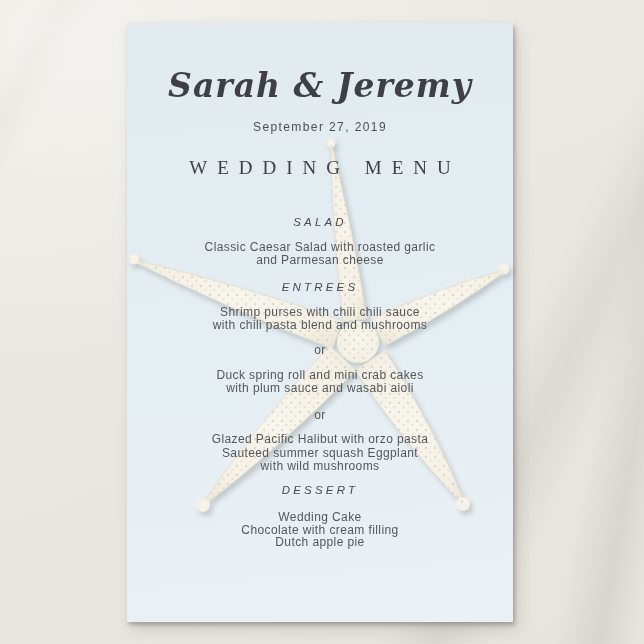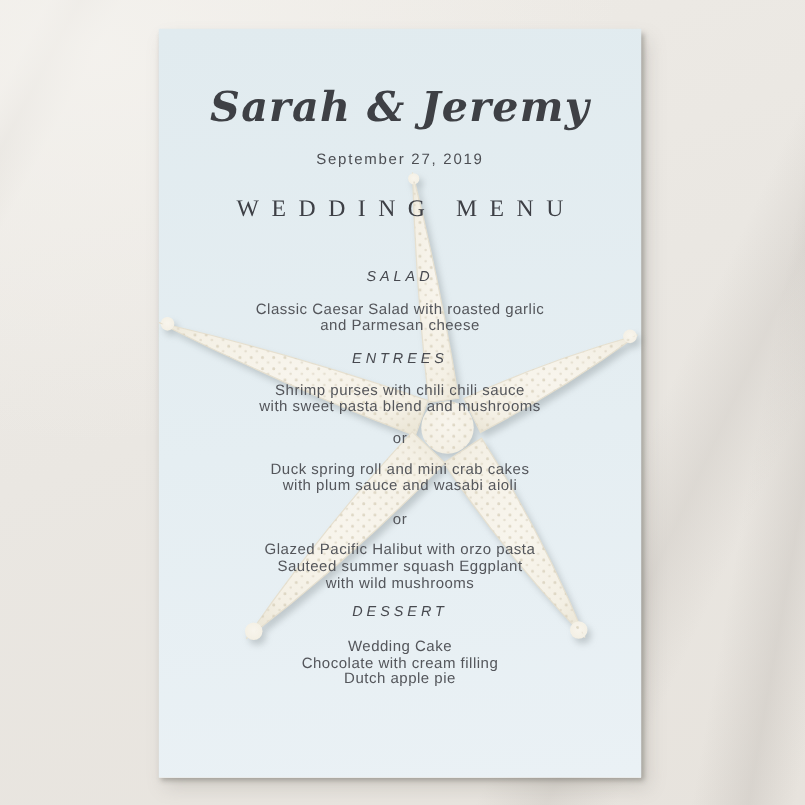--- a/index.html
+++ b/index.html
@@ -88,21 +88,21 @@
     <div class="l names" style="top:40px">Sarah &amp; Jeremy</div>
     <div class="l date" style="top:97px">September 27, 2019</div>
     <div class="l title" style="top:133px">WEDDING MENU</div>
 
     <div class="l hdr" style="top:192px">SALAD</div>
     <div class="l" style="top:217px">Classic Caesar Salad with roasted garlic</div>
     <div class="l" style="top:230px">and Parmesan cheese</div>
 
     <div class="l hdr" style="top:257px">ENTREES</div>
     <div class="l" style="top:282px">Shrimp purses with chili chili sauce</div>
-    <div class="l" style="top:295px">with sweet pasta blend and mushrooms</div>
+    <div class="l" style="top:295px">with chili pasta blend and mushrooms</div>
     <div class="l" style="top:320px">or</div>
     <div class="l" style="top:345px">Duck spring roll and mini crab cakes</div>
     <div class="l" style="top:358px">with plum sauce and wasabi aioli</div>
     <div class="l" style="top:385px">or</div>
     <div class="l" style="top:409px">Glazed Pacific Halibut with orzo pasta</div>
     <div class="l" style="top:423px">Sauteed summer squash Eggplant</div>
     <div class="l" style="top:436px">with wild mushrooms</div>
 
     <div class="l hdr" style="top:460px">DESSERT</div>
     <div class="l" style="top:487px">Wedding Cake</div>

